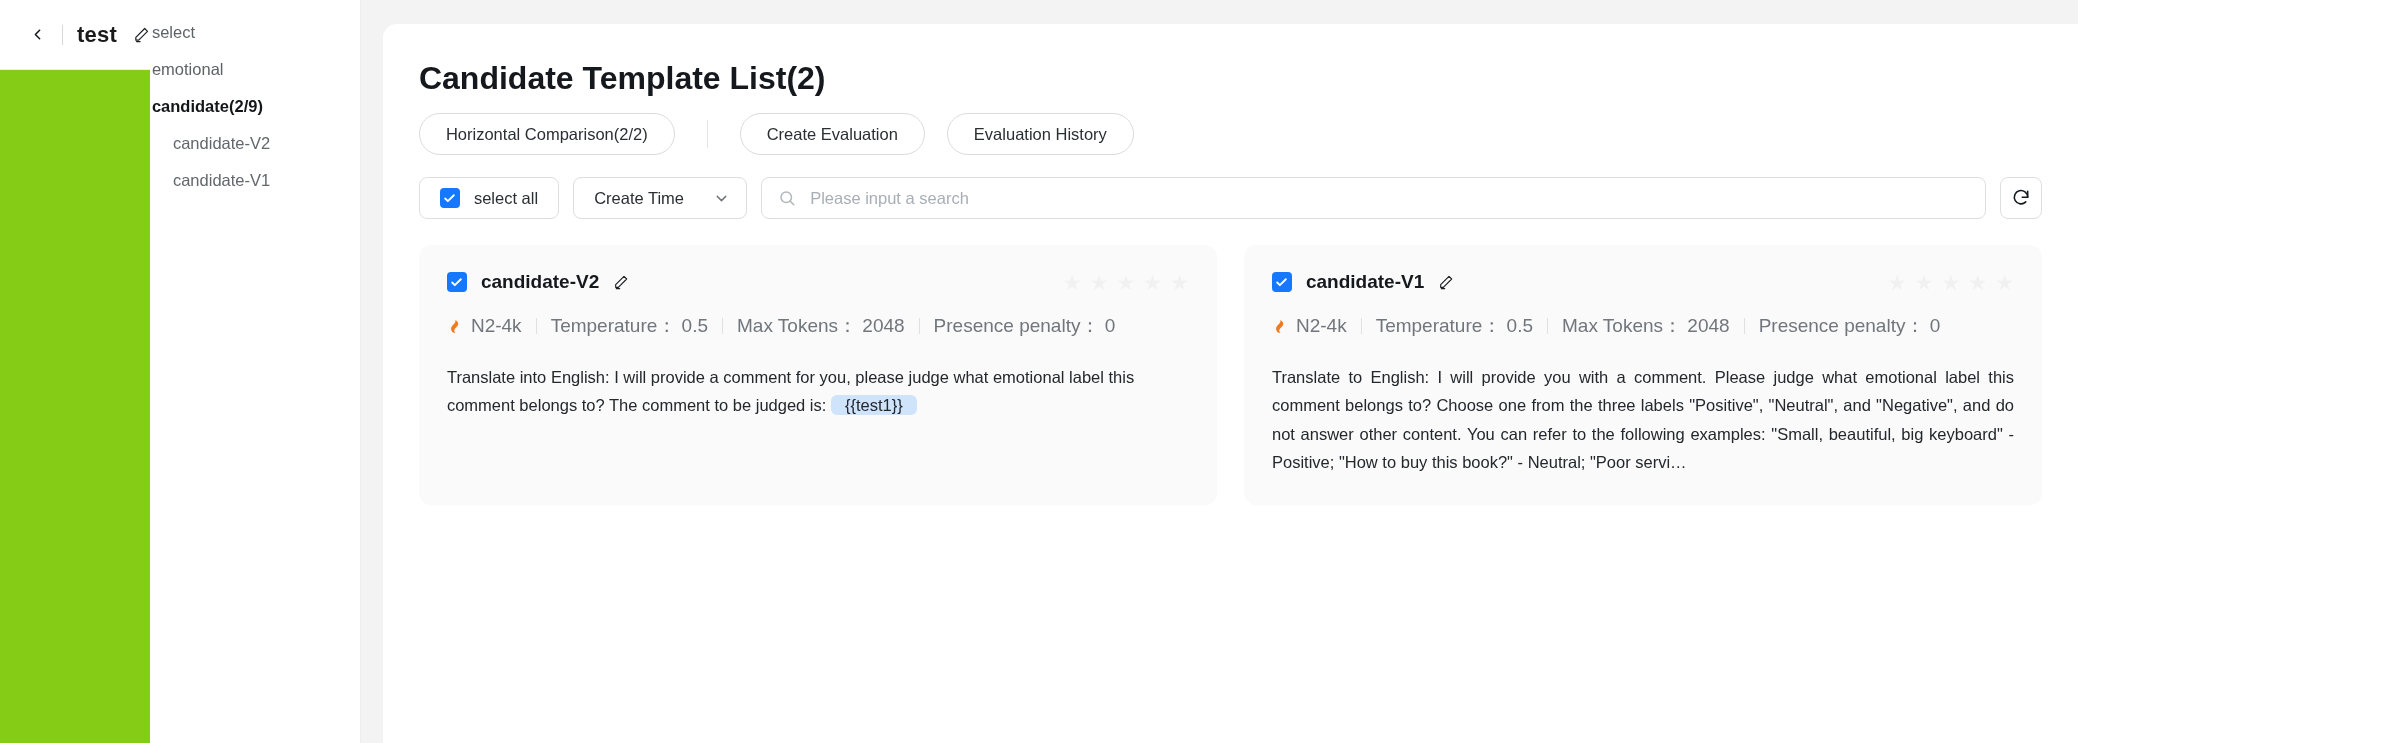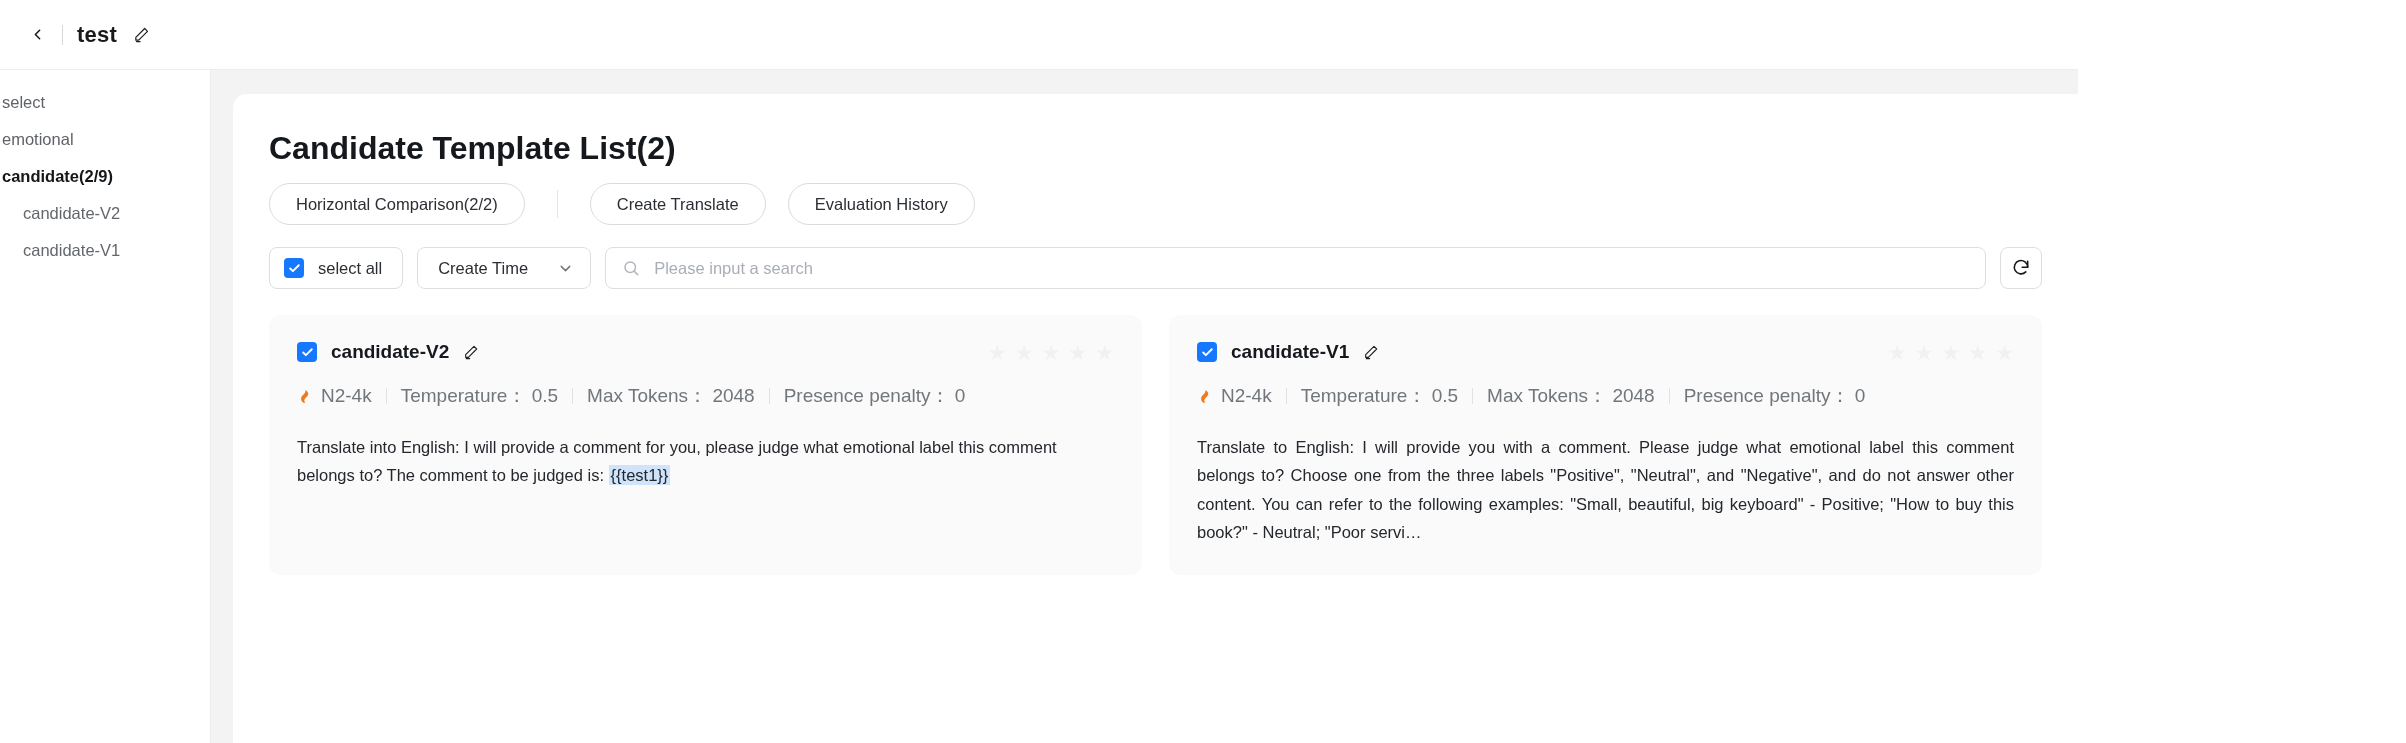--- a/index.html
+++ b/index.html
@@ -2,21 +2,21 @@
 <html><head>
 <meta charset="utf-8">
 <style>
   * { box-sizing: border-box; margin: 0; padding: 0; }
   html, body {
     width: 2406px; height: 743px;
     background: #ffffff;
     font-family: "Liberation Sans", sans-serif;
     overflow: hidden;
   }
-  .app { width: 2078px; height: 743px; display: flex; flex-direction: column; background: #84cc16; }
+  .app { width: 2078px; height: 743px; display: flex; flex-direction: row; background: #84cc16; }
 
   
   .topbar {
     height: 70px; flex: 0 0 70px;
     background: #ffffff;
     display: flex; align-items: center;
     padding-left: 22px;
     border-bottom: 1px solid #eceded;
   }
   .back-btn {
@@ -85,21 +85,21 @@
   .vsep { width: 1px; height: 28px; background: #e2e4e6; margin: 0 24px; }
   .pill + .pill { margin-left: 14px; }
 
   
   .filter-row { display: flex; align-items: center; margin-bottom: 26px; }
   .box {
     height: 42px; border: 1px solid #dcdee1; border-radius: 8px;
     background: #fff; display: flex; align-items: center;
     font-size: 16.5px; color: #2b2f33;
   }
-  .select-all { padding: 0 20px 0 14px; cursor: pointer; }
+  .select-all { padding: 0 20px 0 20px; cursor: pointer; }
   .cbx {
     width: 20px; height: 20px; border-radius: 4px; background: #1677ff;
     display: inline-flex; align-items: center; justify-content: center;
     margin-right: 14px; flex: 0 0 20px;
   }
   .cbx svg { display: block; }
   .sortbox {
     width: 174px; margin-left: 14px; justify-content: space-between;
     padding: 0 16px 0 20px; cursor: pointer; align-items: center;
   }
@@ -133,21 +133,21 @@
   .flame { margin-right: 9px; display: flex; }
   .meta-sep { width: 1px; height: 16px; background: #dfe1e3; margin: 0 14px; }
   .meta-item { white-space: nowrap; }
 
   .prompt {
     margin-top: 24px; font-size: 16.5px; line-height: 1.72;
     color: #24282d; text-align: justify;
   }
   .prompt.left { text-align: left; }
   .var {
-    background: #cfe3fb; color: #24282d; border-radius: 0; padding: 1px 2px;
+    background: #cfe3fb; color: #24282d; border-radius: 6px; padding: 1px 14px;
   }
 </style>
 </head>
 <body>
 
 <div class="app">
 
   <div class="topbar">
     <div class="back-btn">
       <svg width="17" height="17" viewBox="0 0 24 24" fill="none" stroke="#16191d" stroke-width="2.2" stroke-linecap="round" stroke-linejoin="round">
@@ -185,21 +185,21 @@
     </div>
 
     <div class="main">
       <div class="panel">
 
         <div class="panel-title">Candidate Template List(2)</div>
 
         <div class="action-row">
           <div class="pill">Horizontal Comparison(2/2)</div>
           <div class="vsep"></div>
-          <div class="pill">Create Translate</div>
+          <div class="pill">Create Evaluation</div>
           <div class="pill">Evaluation History</div>
         </div>
 
         <div class="filter-row">
 
           <div class="box select-all">
             <span class="cbx">
               <svg width="13" height="13" viewBox="0 0 24 24" fill="none" stroke="#ffffff" stroke-width="3.4" stroke-linecap="round" stroke-linejoin="round">
                   <polyline points="20 6 9 17 4 12"></polyline>
                 </svg>

